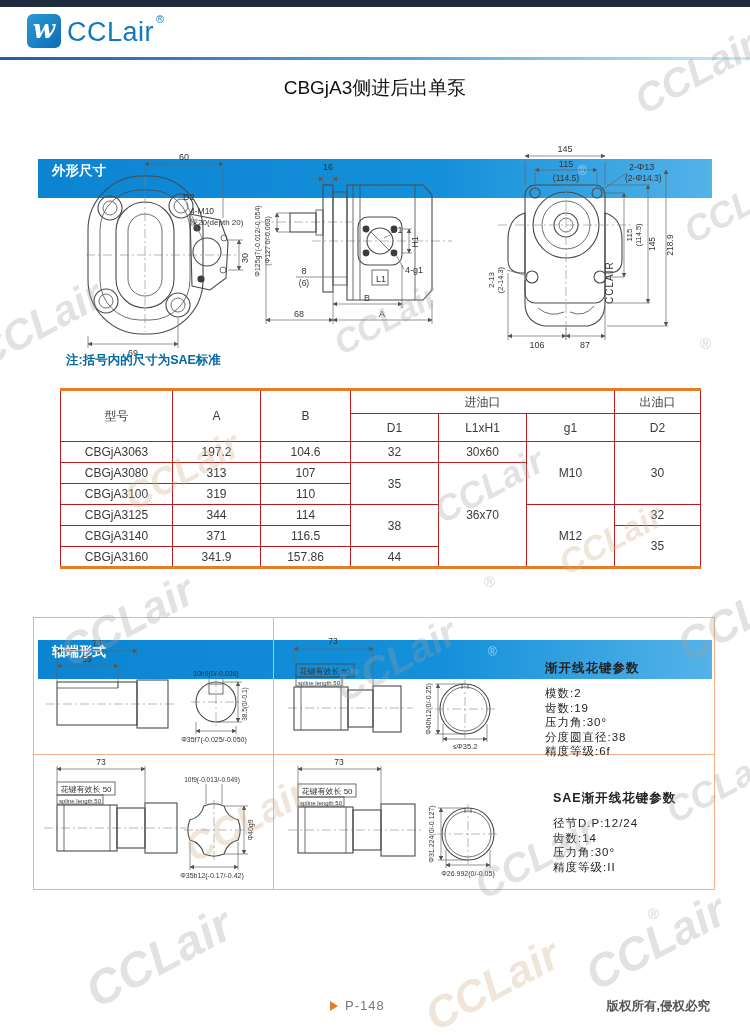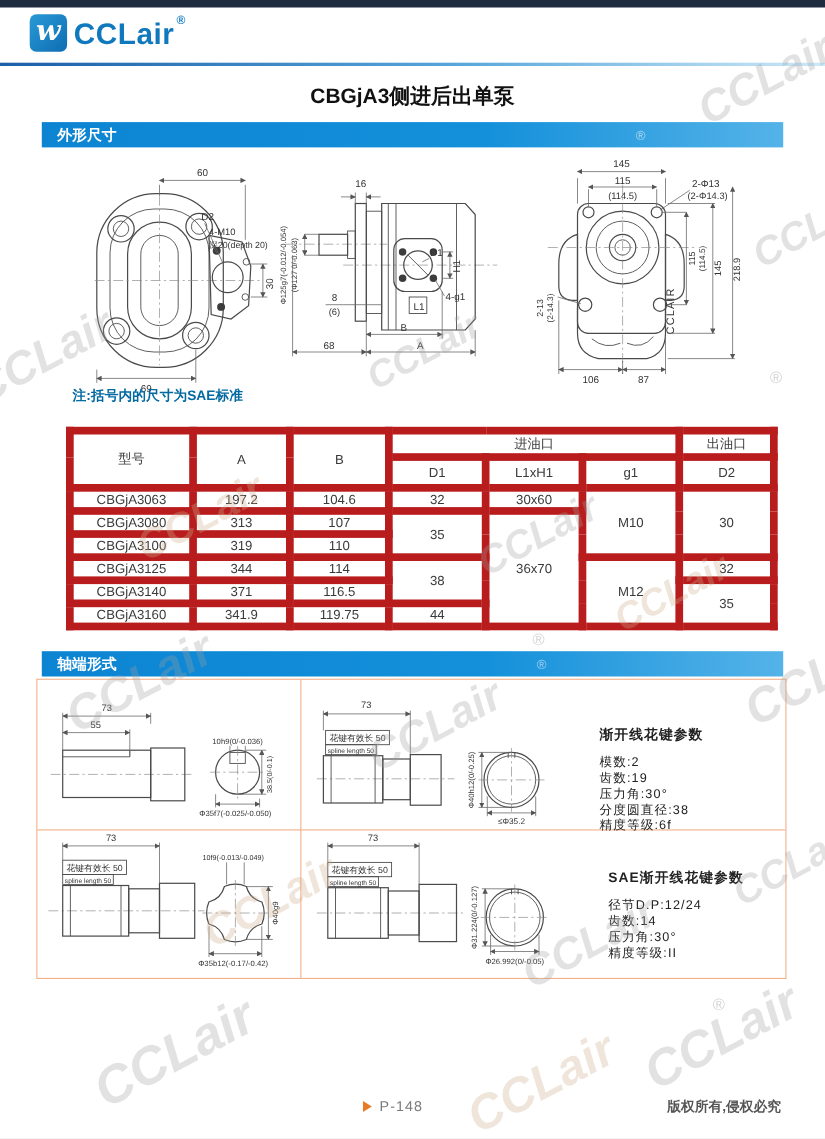--- a/index.html
+++ b/index.html
@@ -6,42 +6,42 @@
   .page{position:relative;width:750px;height:1035px;background:#ffffff;overflow:hidden;
         font-family:"Liberation Sans","DejaVu Sans",sans-serif;color:#333;}
   .topedge{position:absolute;left:0;top:0;width:750px;height:7px;background:#1f2b3f;z-index:2;}
 
   
   .hdr{position:absolute;left:0;top:7px;width:750px;height:50px;background:#fff;z-index:2;}
   .logo{position:absolute;left:27px;top:6px;display:flex;align-items:center;}
   .logo-box{width:34px;height:34px;background:linear-gradient(135deg,#2a9ad6,#0e6db3);
             border-radius:6px;color:#fff;display:flex;align-items:center;justify-content:center;
             font:italic 700 26px "DejaVu Serif",serif;padding-bottom:4px;box-sizing:border-box;}
-  .logo-txt{margin-left:6px;font-weight:700;font-size:27px;color:#1079be;letter-spacing:0.5px;}
+  .logo-txt{margin-left:6px;font-weight:400;font-size:27px;color:#1079be;letter-spacing:0.5px;}
   .logo-reg{font-size:11px;color:#1079be;vertical-align:18px;margin-left:2px;}
   .tagline{position:absolute;right:43px;top:24px;font-size:16px;font-weight:700;color:#e8542a;letter-spacing:1px;}
   .hdr-rule{position:absolute;left:0;top:57px;width:750px;height:3px;z-index:2;
             background:linear-gradient(90deg,#1d5ea8,#57a5da 55%,#cdeaf8);}
 
   .title{position:absolute;left:0;top:75px;width:750px;text-align:center;
-         font-size:19px;font-weight:700;color:#111;z-index:2;}
-
-  .secbar{position:absolute;left:38px;width:674px;height:23px;z-index:2;
+         font-size:19px;font-weight:400;color:#111;z-index:2;}
+
+  .secbar{position:absolute;left:38px;width:674px;height:39px;z-index:2;
           background:linear-gradient(90deg,#0c84d2,#1490da 60%,#54b3e8);
           color:#fff;font-size:13.5px;font-weight:700;line-height:23px;padding-left:14px;
-          box-sizing:border-box;}
+          box-sizing:border-box;margin-top:48px;}
   .secbar .bar-reg{position:absolute;top:1px;font-weight:400;font-size:12px;color:rgba(255,255,255,.55);}
 
   .note{position:absolute;left:66px;top:352px;font-size:12.5px;font-weight:700;color:#0369a1;z-index:2;}
 
   
   table.spec{position:absolute;left:60px;top:388px;width:640px;border-collapse:collapse;z-index:2;
              font-size:12px;color:#3a3a3a;table-layout:fixed;}
   table.spec{border-top:3px solid #e87b25;border-bottom:3px solid #e87b25;}
-  table.spec th,table.spec td{border:7px solid #b91c1c;text-align:center;padding:0;font-weight:400;}
+  table.spec th,table.spec td{border:1px solid #b91c1c;text-align:center;padding:0;font-weight:400;}
   table.spec thead tr:first-child{height:24px;}
   table.spec thead tr:last-child{height:28px;}
   table.spec tbody tr{height:21px;}
 
   
   .shaftbox{position:absolute;left:33px;top:617px;width:682px;height:273px;
             border:1px solid #f2b089;box-sizing:border-box;z-index:2;}
   .shaftbox .vdiv{position:absolute;left:239px;top:0;width:1px;height:100%;background:#f2b089;}
   .shaftbox .hdiv{position:absolute;left:0;top:136px;width:100%;height:1px;background:#f2b089;}
 
@@ -320,21 +320,21 @@
       </tr>
       <tr>
         <td>CBGjA3140</td>
         <td>371</td>
         <td>116.5</td>
         <td rowspan="2">35</td>
       </tr>
       <tr>
         <td>CBGjA3160</td>
         <td>341.9</td>
-        <td>119.75</td>
+        <td>157.86</td>
         <td>44</td>
       </tr>
     </tbody>
   </table>
 
   <div class="secbar" style="top:592px">
     <span>轴端形式</span>
     <span class="bar-reg" style="left:450px">®</span>
   </div>
 

